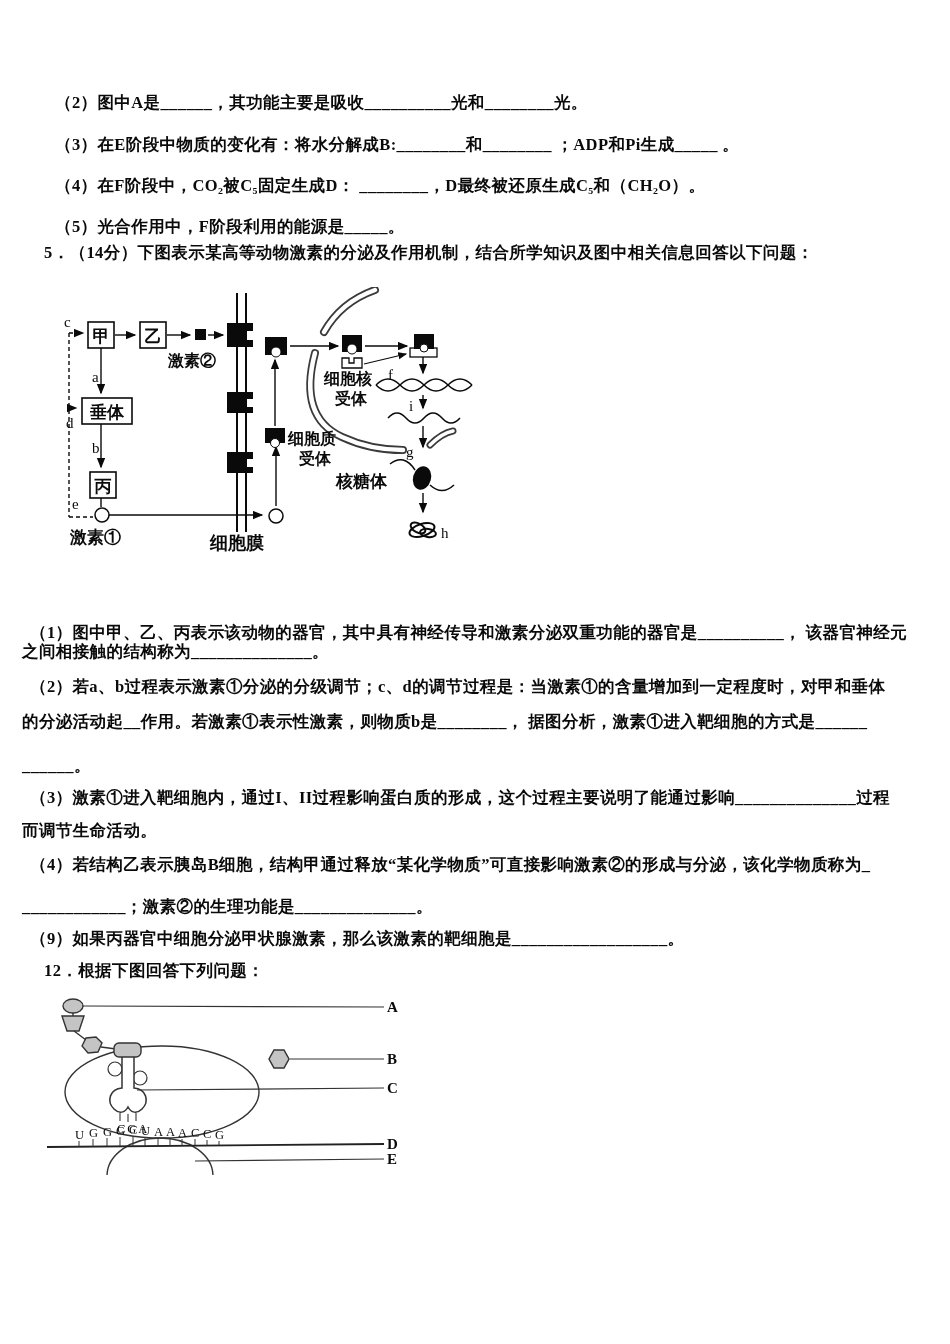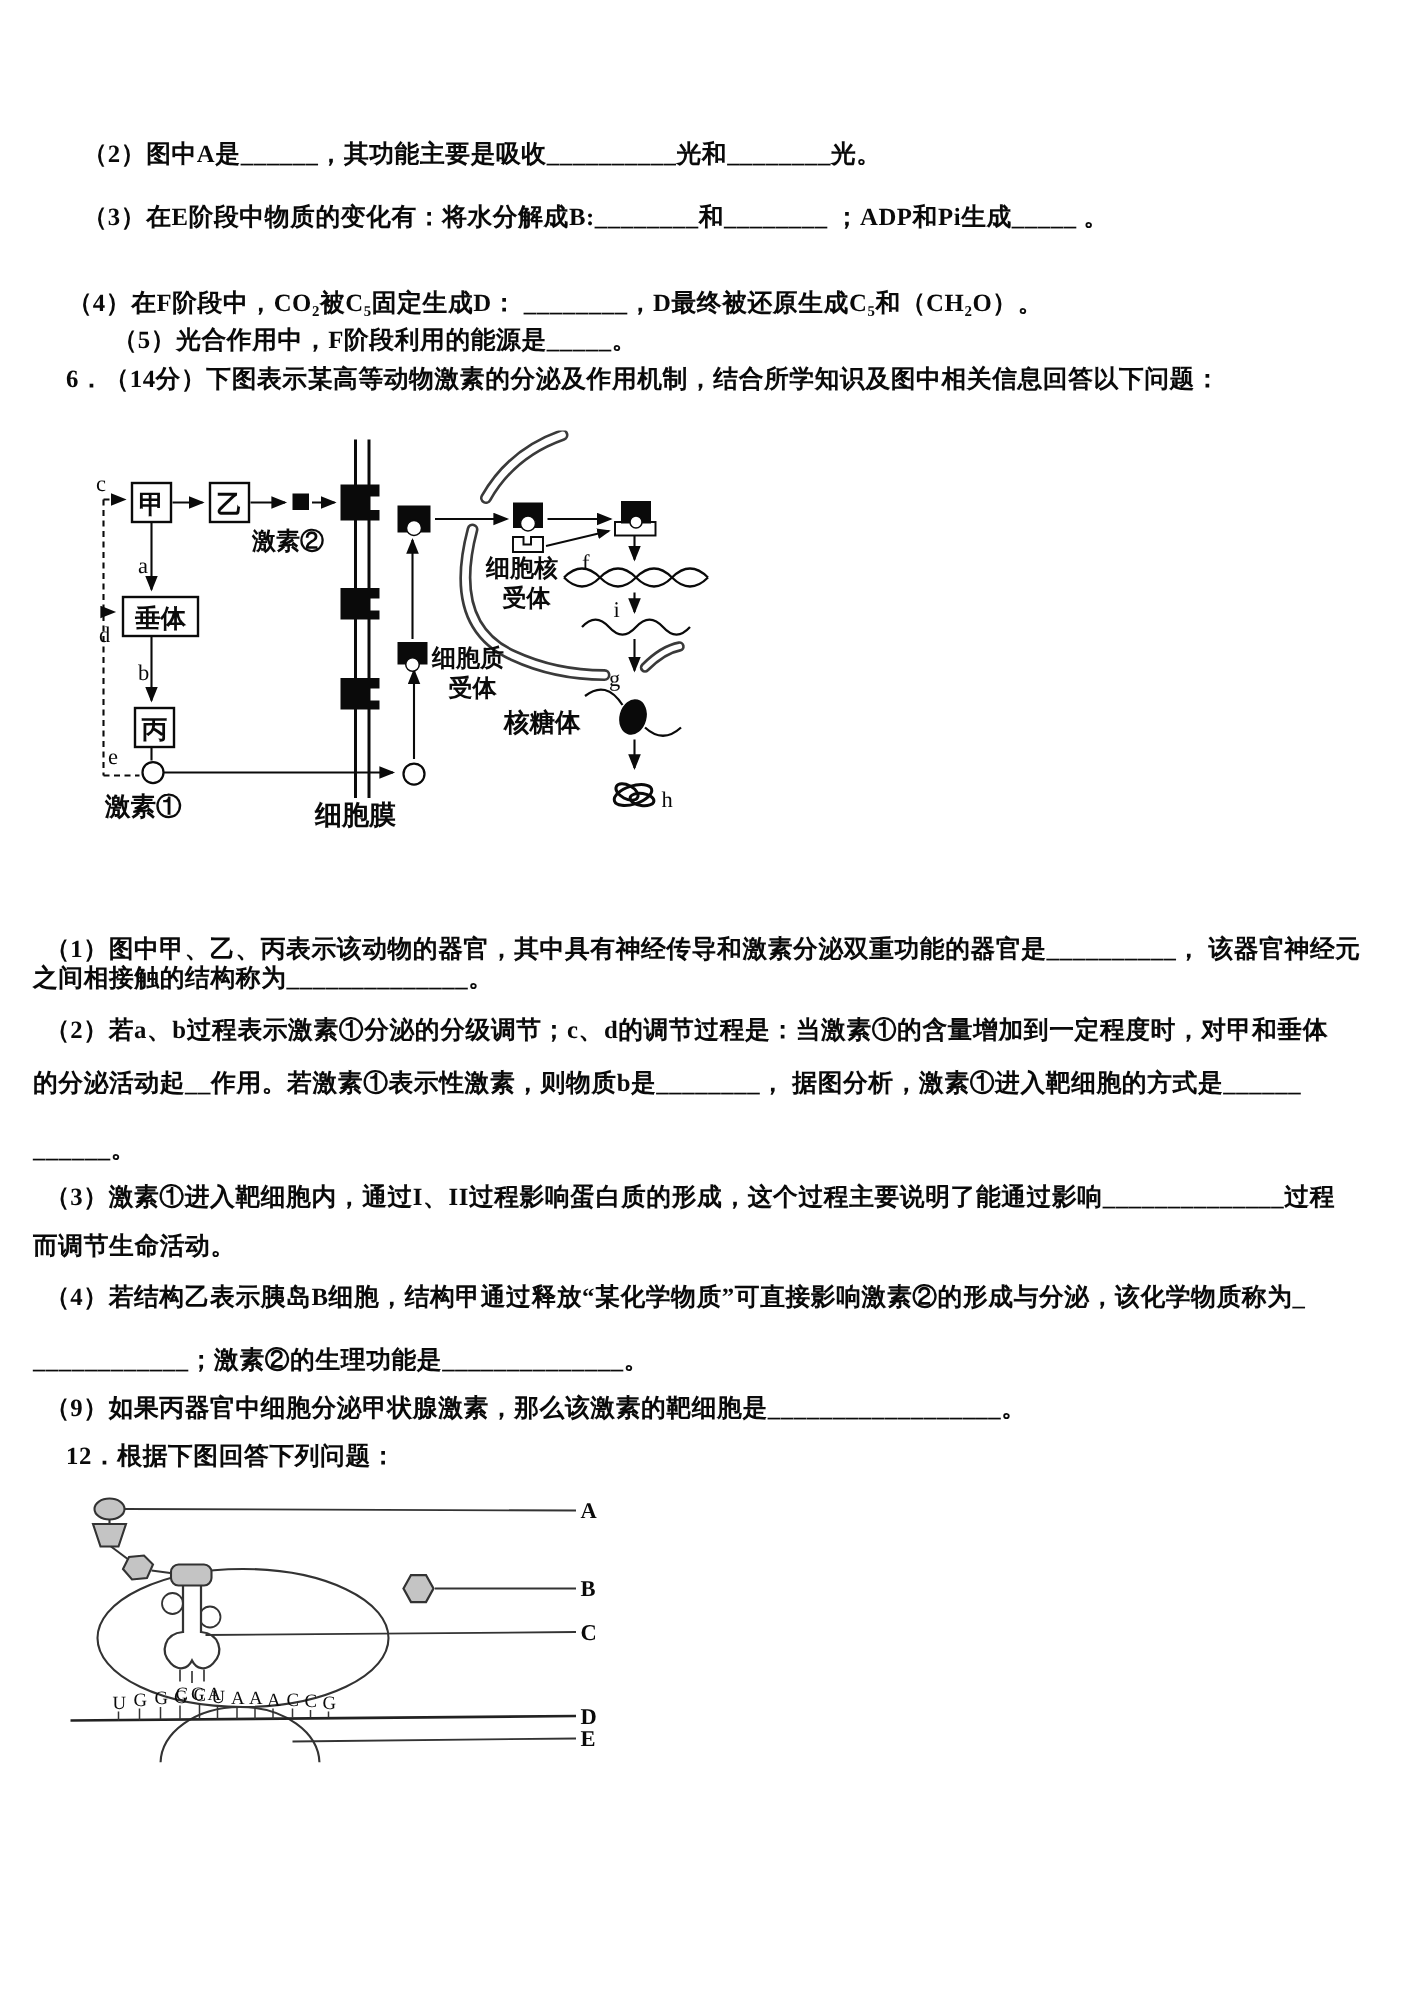--- a/index.html
+++ b/index.html
@@ -11,24 +11,24 @@
   svg text{font-family:"Liberation Serif","DejaVu Serif",serif;fill:#0a0a0a;}
   .cjk{font-weight:bold;}
 </style>
 </head>
 <body>
 
 <div id="page">
 
   <div class="tline" style="left:55px;top:92px;">（2）图中A是______，其功能主要是吸收__________光和________光。</div>
   <div class="tline" style="left:55px;top:134px;">（3）在E阶段中物质的变化有：将水分解成B:________和________ ；ADP和Pi生成_____ 。</div>
-  <div class="tline" style="left:45px;top:175px;margin-top:16px;">（4）在F阶段中，CO₂被C₅固定生成D： ________，D最终被还原生成C₅和（CH₂O）。</div>
-  <div class="tline" style="left:55px;top:216px;margin-left:20px;">（5）光合作用中，F阶段利用的能源是_____。</div>
-
-  <div class="tline" style="left:44px;top:242px;">6．（14分）下图表示某高等动物激素的分泌及作用机制，结合所学知识及图中相关信息回答以下问题：</div>
+  <div class="tline" style="left:55px;top:175px;">（4）在F阶段中，CO₂被C₅固定生成D： ________，D最终被还原生成C₅和（CH₂O）。</div>
+  <div class="tline" style="left:55px;top:216px;">（5）光合作用中，F阶段利用的能源是_____。</div>
+
+  <div class="tline" style="left:44px;top:242px;">5．（14分）下图表示某高等动物激素的分泌及作用机制，结合所学知识及图中相关信息回答以下问题：</div>
 
   <svg class="fig" style="left:52px;top:287px;" width="430" height="272" viewBox="0 0 430 272">
     <defs>
       <marker id="arr" markerWidth="9" markerHeight="8" refX="6.5" refY="3" orient="auto">
         <path d="M0,0 L7.5,3 L0,6 z" fill="#0a0a0a"></path>
       </marker>
     </defs>
 
     <g>
       <path d="M272,45 Q289,15 323,3" stroke="#3a3a3a" stroke-width="8" fill="none" stroke-linecap="round"></path>

